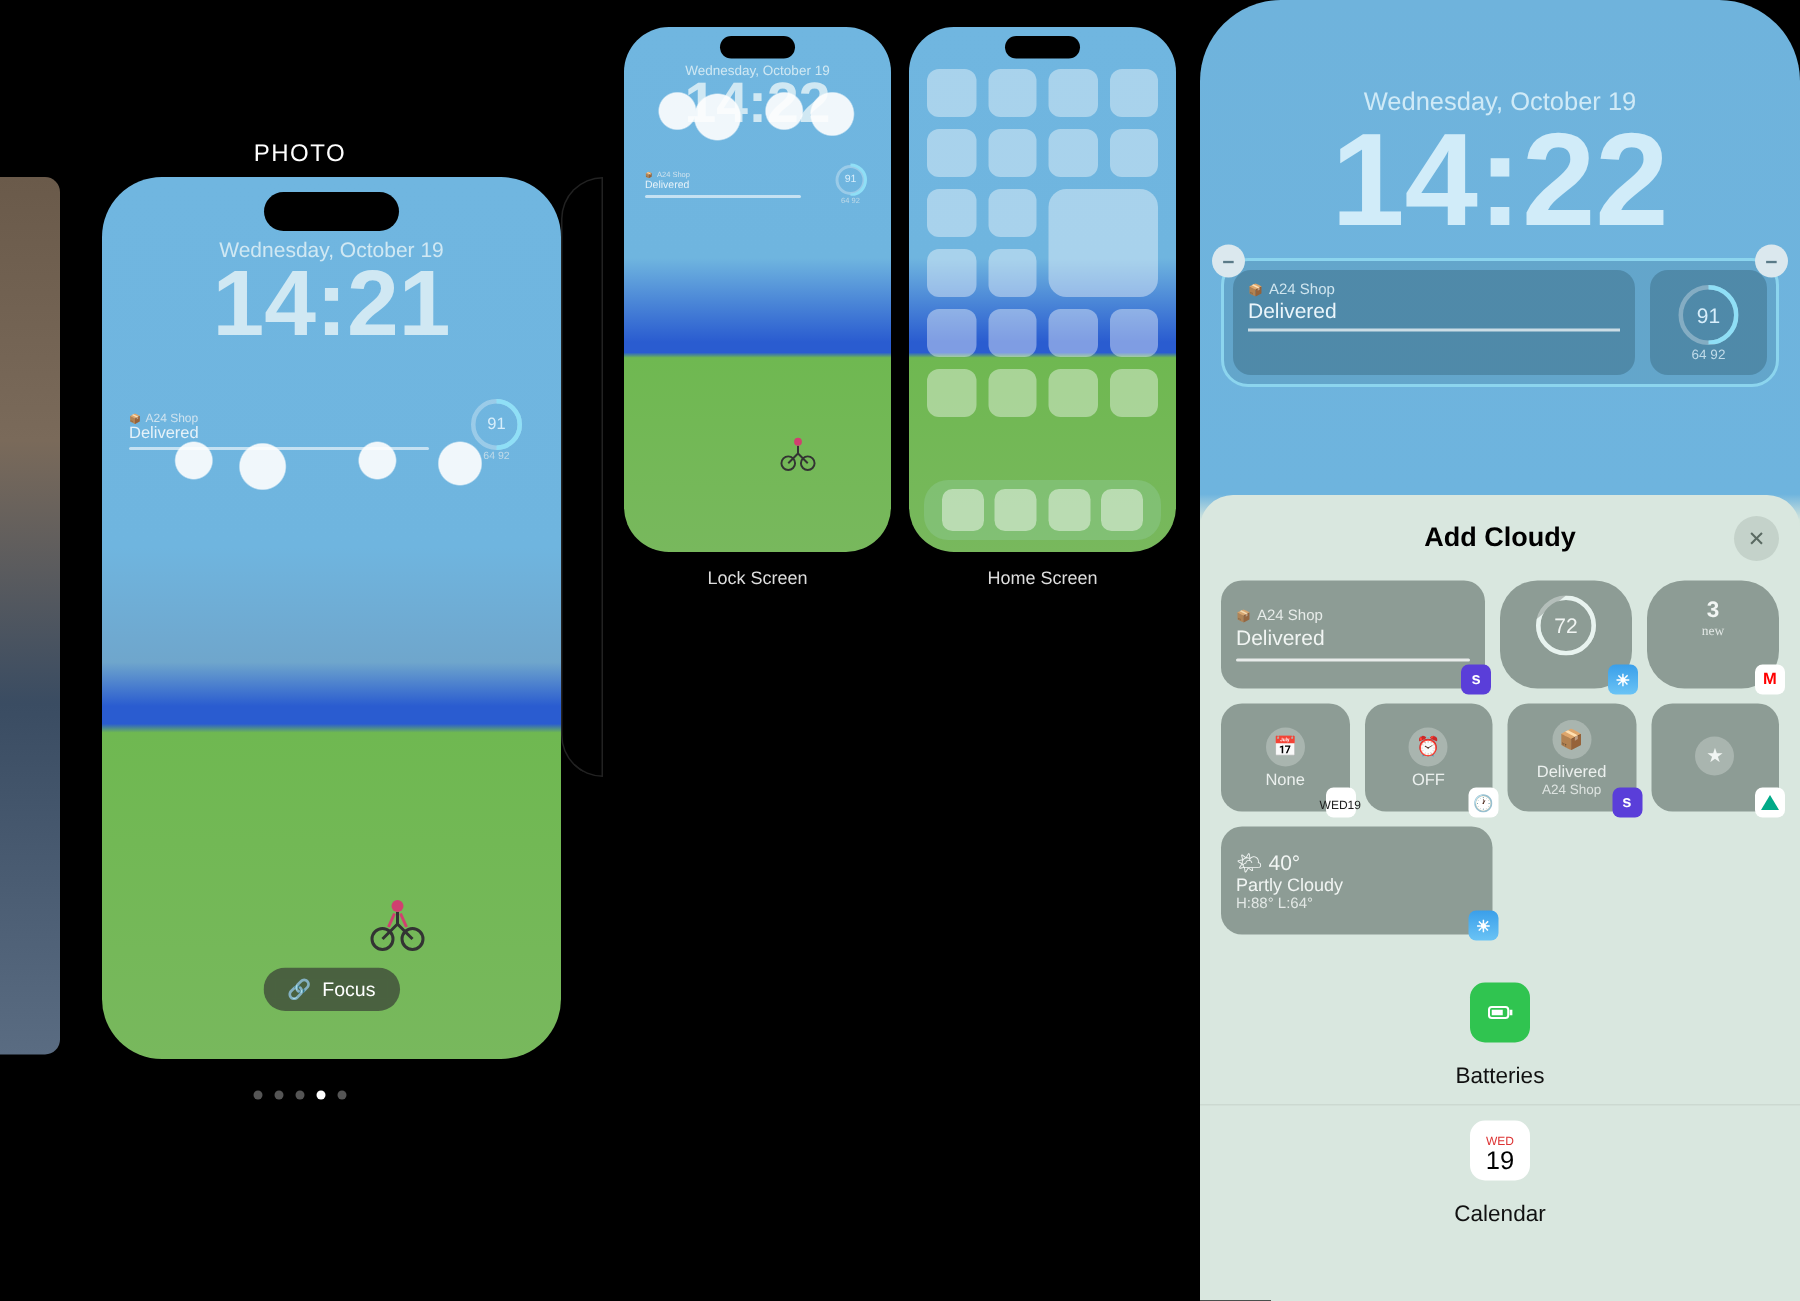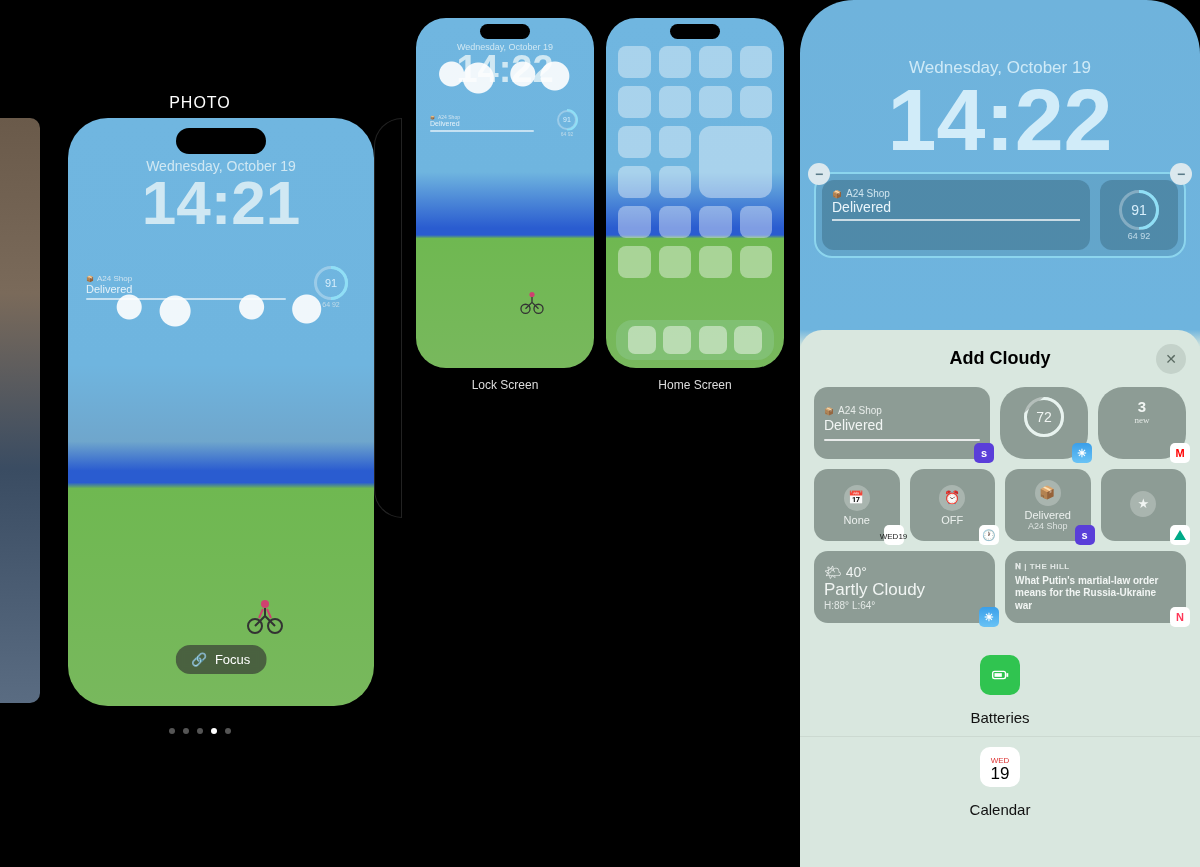--- a/index.html
+++ b/index.html
@@ -176,21 +176,21 @@
   .badge-drive { background:#fff;}
   .badge-news { background:#fff; color:#ff3556;}
   .wcard.small .sub { font-size:9px; opacity:.85;font-family:Liberation Serif, serif;}
   .wcard.small .main { font-size:15px; font-weight:600;}
   .wcard.icon-top .ico { width:26px;height:26px;border-radius:50%;background:rgba(255,255,255,.25);display:flex;align-items:center;justify-content:center;margin:0 auto 3px auto;font-size:13px;}
   .wcard.icon-top .lab { font-size:11px; text-align:center; opacity:.95;}
   .wcard.icon-top .lab2 { font-size:9px; text-align:center; opacity:.8;}
   .wcard.news .hdr { font-size:8px; letter-spacing:.5px; opacity:.85; text-transform:uppercase; font-weight:700;}
   .wcard.news .body { font-size:10px; font-weight:600; margin-top:3px; line-height:1.25;}
   .wcard.wx .tmp { font-size:14px; font-weight:500;}
-  .wcard.wx .cond { font-size:17px;}
+  .wcard.wx .cond { font-size:12px;}
   .wcard.wx .hl { font-size:10px; opacity:.85;}
   .applist { margin-top:22px;}
   .applist-row { display:flex; align-items:center; gap:14px; padding:10px 20px; border-bottom:1px solid rgba(0,0,0,.06);flex-direction:column;}
   .applist-row:last-child { border-bottom:none;}
   .appicon { width:40px; height:40px; border-radius:10px; display:flex; align-items:center; justify-content:center;}
   .appicon.batt { background:#30c450; color:#fff; }
   .appicon.cal { background:#fff; flex-direction:column; font-size:8px; color:#d33; line-height:1; padding-top:4px;}
   .appicon.cal .num { color:#000; font-size:17px; font-weight:400;}
   .applist-row .name { font-size:15px; font-weight:500; color:#111;}
 
@@ -392,25 +392,20 @@
       </div>
     </div>
 
     <div class="sugg-grid row3">
       <div class="wcard wx">
         <div class="tmp"><span>🌤</span> <span>40°</span></div>
         <div class="cond">Partly Cloudy</div>
         <div class="hl">H:88° L:64°</div>
         <div class="app-badge badge-weather">☀</div>
       </div>
-      <div class="wcard news">
-        <div class="hdr">𝐍 | <span>THE HILL</span></div>
-        <div class="body">What Putin's martial-law order means for the Russia-Ukraine war</div>
-        <div class="app-badge badge-news">N</div>
-      </div>
     </div>
 
     <div class="applist">
       <div class="applist-row">
         <div class="appicon batt">
           <svg width="22" height="22" viewBox="0 0 24 24">
               <rect x="4" y="8" width="14" height="8" rx="2" fill="none" stroke="#fff" stroke-width="1.5"></rect>
               <rect x="19" y="10" width="2" height="4" fill="#fff"></rect>
               <rect x="6" y="10" width="8" height="4" fill="#fff"></rect>
             </svg>

